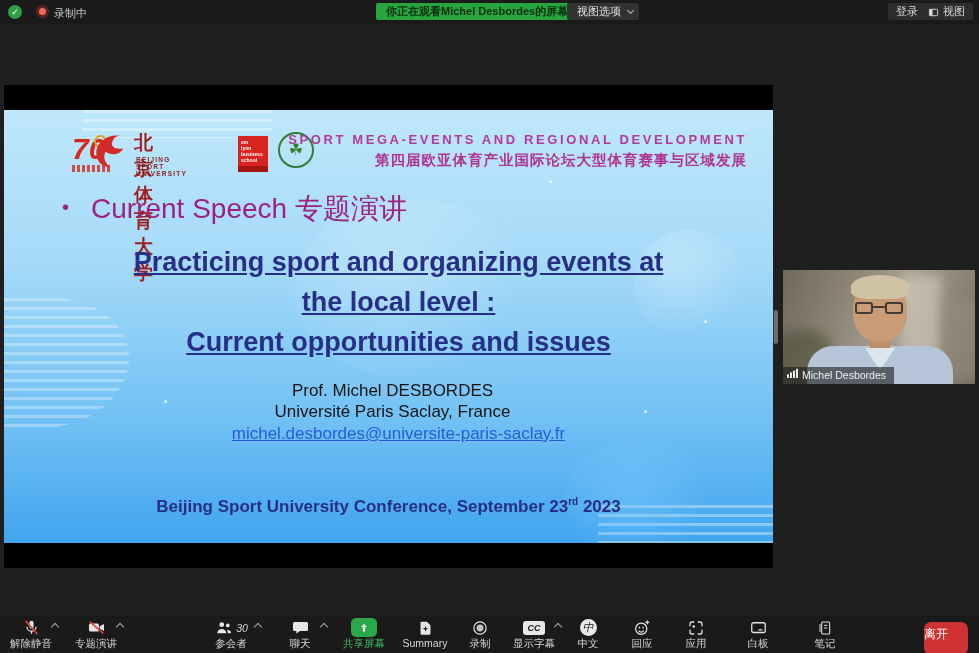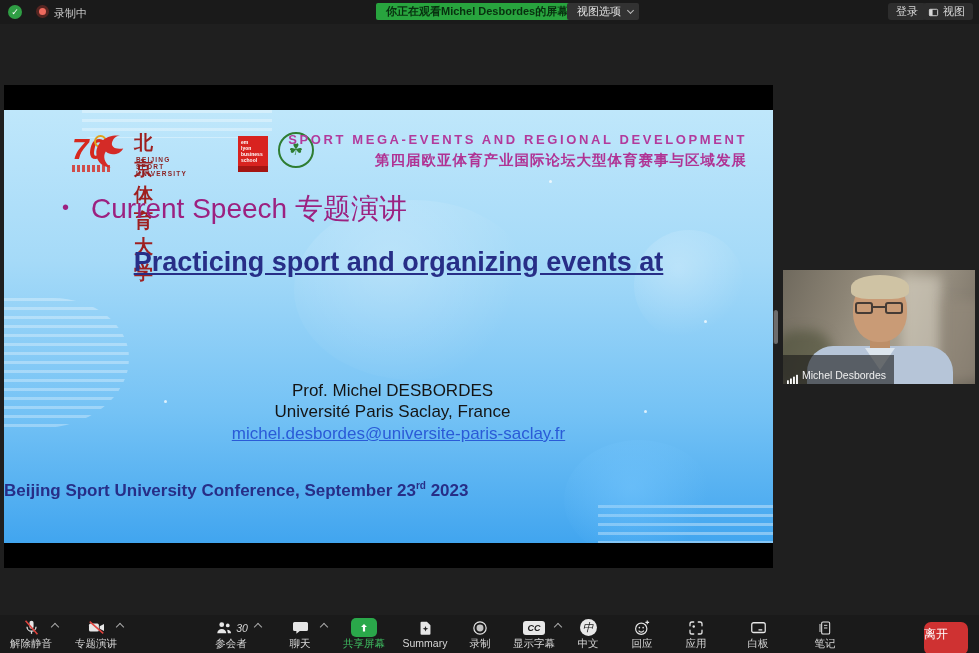--- a/index.html
+++ b/index.html
@@ -63,21 +63,21 @@
   .conf-block { position:absolute; right:26px; top:22px; text-align:right; }
   .conf-en { font-size:13px; letter-spacing:2.6px; color:#b23a9c; font-weight:bold; }
   .conf-cn { margin-top:4px; font-size:14.5px; color:#b03394; font-weight:bold; letter-spacing:1px; }
   .keynote { position:absolute; left:58px; top:80px; font-size:28px; color:#9c2180; font-weight:500; }
   .keynote .bullet { display:inline-block; transform:translateY(-4px); font-size:20px; margin-right:22px; }
   .main-title { position:absolute; left:30px; right:10px; top:132px; text-align:center;
                 font-size:27px; line-height:40px; font-weight:bold; color:#27२e87; color:#272e87;text-decoration:underline; }
   .presenter-block { position:absolute; left:8px; right:0; top:270px; text-align:center; color:#141414; }
   .presenter-block .line { font-size:17px; line-height:21px; }
   .email { font-size:17px; line-height:23px; color:#2a5bd7; text-decoration:underline;padding-left:12px; }
-  .slide-footer { position:absolute; left:0; right:0; top:370px; text-align:left;
+  .slide-footer { position:absolute; left:0; right:0; top:386px; text-align:center;
                   font-size:17px; font-weight:bold; color:#272e87; }
   .slide-footer sup { font-size:10px; }
 
   
   .divider-handle { position:absolute; left:773px; top:310px; width:5px; height:34px;
                     background:#6d6d6d; border-radius:3px; border-left:1px solid #3a3a3a; }
 
   
   .video-tile { position:absolute; left:783px; top:270px; width:192px; height:114px; overflow:hidden;
                 background:linear-gradient(110deg,#6f695d 0%,#8c8475 30%,#a79f8f 55%,#857d70 85%,#6e675c 100%); }
@@ -89,21 +89,21 @@
                   border-radius:26px 26px 0 0; }
   .person-collar { position:absolute; left:82px; top:78px; width:30px; height:22px; background:#dde6ee;
                   clip-path:polygon(0 0,100% 0,50% 100%); }
   .person-neck { position:absolute; left:87px; top:64px; width:20px; height:18px; background:#bd8f68; }
   .person-head { position:absolute; left:70px; top:10px; width:54px; height:62px; background:#c99b76; border-radius:46%; }
   .person-hair { position:absolute; left:68px; top:5px; width:58px; height:24px; background:#cfc3a4; border-radius:50% 50% 30% 30%; }
   .glasses { position:absolute; top:32px; width:18px; height:12px; border:2px solid #453b35; border-radius:3px; }
   .g-l { left:72px; } .g-r { left:102px; }
   .g-bridge { position:absolute; left:90px; top:36px; width:12px; height:2px; background:#453b35; }
   .name-tag { position:absolute; left:0; bottom:0; background:rgba(25,25,25,.6); color:#efefef;
-              font-size:10.5px; line-height:17px; padding:12px 8px 0 4px; display:flex; align-items:flex-end; gap:4px; }
+              font-size:10.5px; line-height:17px; padding:0 8px 0 4px; display:flex; align-items:flex-start; gap:4px; }
 
   
   .toolbar { position:absolute; left:0; bottom:0; width:979px; height:38px; background:#1a1a1a; }
   .tb-item { position:absolute; top:3px; width:56px; height:34px; text-align:center; color:#d6d6d6; cursor:pointer; }
   .tb-icon { height:19px; display:flex; align-items:center; justify-content:center; position:relative;font-style:italic; }
   .tb-label { font-size:10.5px; line-height:13px; color:#d6d6d6; white-space:nowrap; }
   .tb-chev { position:absolute; right:1px; top:6px; width:6px; height:6px;
              border-left:1.5px solid #a8a8a8; border-top:1.5px solid #a8a8a8; transform:rotate(45deg); }
   .badge-num { font-size:10.5px; color:#d6d6d6; margin-left:2px; }
   .share-box { width:26px; height:19px; background:#2aa84a; border-radius:5px; display:flex; align-items:center; justify-content:center; }
@@ -175,20 +175,22 @@
       <div class="conf-en">SPORT MEGA-EVENTS AND REGIONAL DEVELOPMENT</div>
       <div class="conf-cn">第四届欧亚体育产业国际论坛大型体育赛事与区域发展</div>
     </div>
 
     <div class="keynote">
       <span class="bullet">•</span><span>Current Speech 专题演讲</span>
     </div>
 
     <div class="main-title">
       <div>Practicing sport and organizing events at</div>
+      <div>the local level :</div>
+      <div>Current opportunities and issues</div>
     </div>
 
     <div class="presenter-block">
       <div class="line">Prof. Michel DESBORDES</div>
       <div class="line">Université Paris Saclay, France</div>
       <div class="email">michel.desbordes@universite-paris-saclay.fr</div>
     </div>
 
     <div class="slide-footer">
       <span>Beijing Sport University Conference, September 23</span><sup>rd</sup><span> 2023</span>

